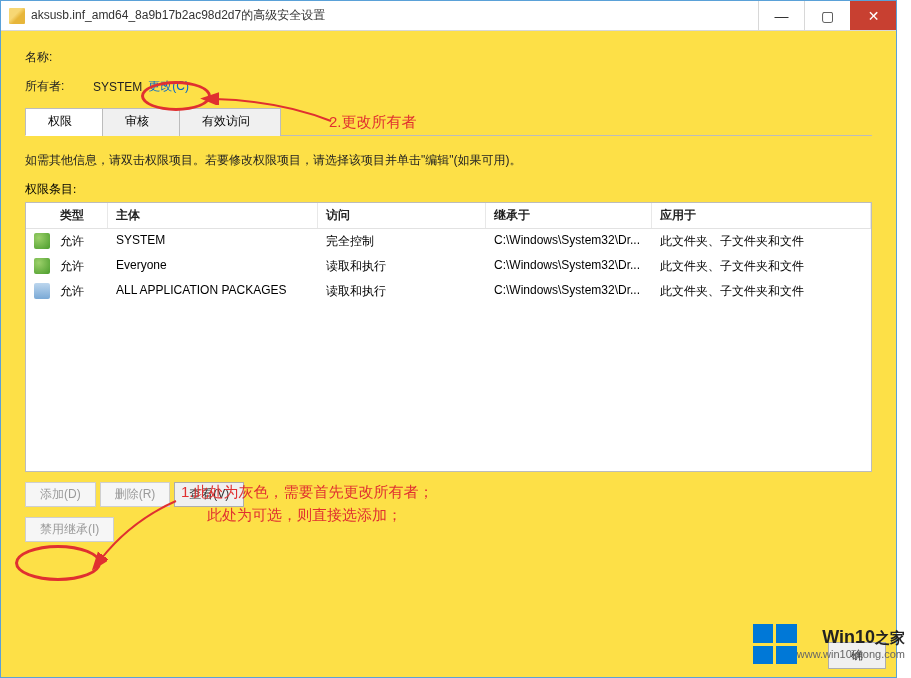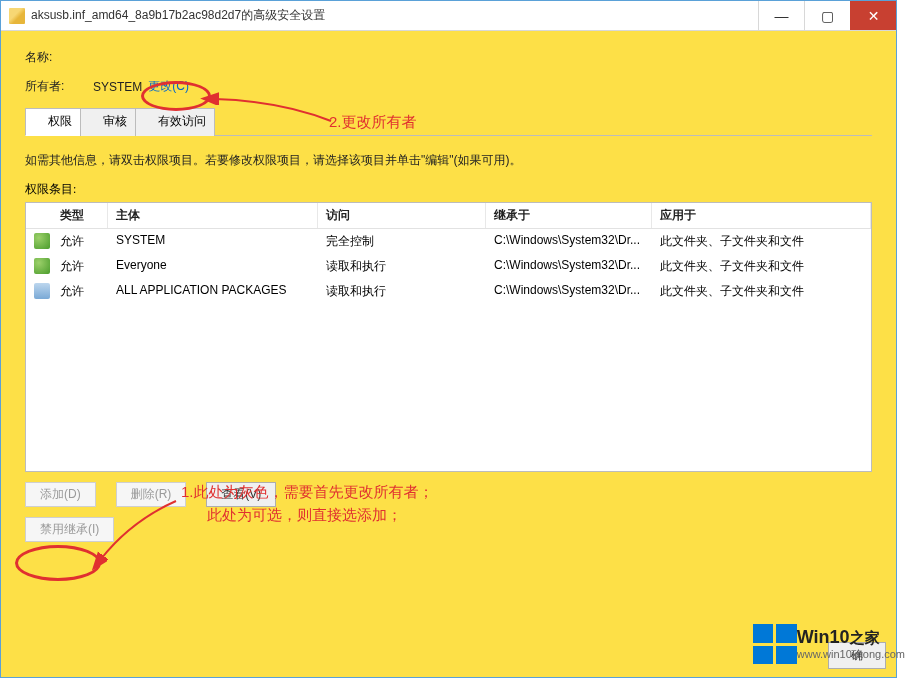--- a/index.html
+++ b/index.html
@@ -53,21 +53,21 @@
   }
   .row { display:flex; align-items:center; margin-bottom:12px; }
   .row .lbl { width:68px; color:#222; }
   .row .val { color:#222; }
   .change-link { color:#0066cc; margin-left:6px; cursor:pointer; }
   .tabs {
     display:flex; border-bottom:1px solid #bcbcbc;
     margin-top:8px;
   }
   .tab {
-    padding:4px 8px 5px 22px;
+    padding:4px 30px 5px 22px;
     border:1px solid #bcbcbc;
     border-bottom:none;
     background:#f0f0f0;
     margin-right:-1px;
     position:relative; top:1px;
     cursor:pointer;
   }
   .tab.active {
     background:#fff;
     border-bottom:1px solid #fff;
@@ -103,21 +103,21 @@
   .col.apply { flex:1; }
   .perm-body .col { padding:2px 8px; white-space:nowrap; overflow:hidden; text-overflow:ellipsis; }
   .picon {
     width:16px; height:16px;
     background: radial-gradient(circle at 30% 30%, #9cd06a, #4a9c2c);
     border-radius:2px;
   }
   .picon.pkg {
     background: linear-gradient(#bcd6ee,#7aa9d6);
   }
-  .btnbar { margin-top:10px; display:flex; gap:20px; }
+  .btnbar { margin-top:10px; display:flex; gap:4px; }
   .btn {
     border:1px solid #adadad;
     background:#f0f0f0;
     padding:3px 14px;
     font-size:12px;
     font-family:inherit;
     color:#333;
     cursor:pointer;
   }
   .btn:disabled {
@@ -142,20 +142,21 @@
   }
   .arrow { stroke:#e03030; fill:#e03030; }
   svg.overlay { position:absolute; left:0; top:0; pointer-events:none; }
   
   .watermark {
     position:absolute;
     right:6px; bottom:14px;
     display:flex; align-items:center; 
     font-family:"Segoe UI",sans-serif;
     color:#3a3a3a;
+    text-align:right;
   }
   .wm-logo {
     width:44px; height:40px;
     display:grid; grid-template-columns:1fr 1fr; grid-template-rows:1fr 1fr;
     gap:3px;
   }
   .wm-logo div { background:#0078d7; }
   .wm-text .brand { font-size:18px; font-weight:600; color:#222; line-height:1; }
   .wm-text .brand .zh { font-size:15px; }
   .wm-text .site { font-size:11px; color:#666; margin-top:2px;}

